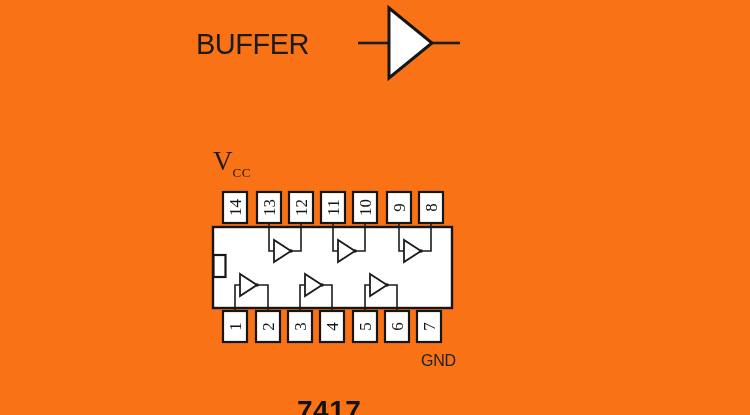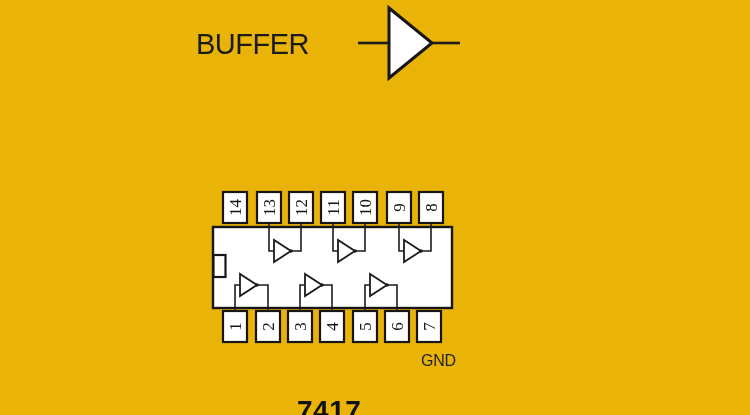--- a/index.html
+++ b/index.html
@@ -1,20 +1,20 @@
 <!DOCTYPE html>
 <html><head>
 <meta charset="utf-8">
 <style>
   html, body { margin: 0; padding: 0; }
   .page {
     position: relative;
     width: 750px;
     height: 415px;
-    background: #eab308;
+    background: #f97316;
     overflow: hidden;
     font-family: "Liberation Sans", sans-serif;
     color: #1c1c1c;
     text-align: center;
   }
   .buffer-title {
     position: absolute;
     left: 196px;
     top: 28px;
     font-size: 29px;
@@ -73,20 +73,23 @@
 <div class="page">
 
   <div class="buffer-title">BUFFER</div>
 
   <svg class="buffer-symbol" width="106" height="78" viewBox="0 0 106 78">
     <line x1="2" y1="39" x2="33" y2="39" stroke="#1c1c1c" stroke-width="2.6"></line>
     <polygon points="33,4 33,74 76,39" fill="#ffffff" stroke="#161616" stroke-width="3"></polygon>
     <line x1="76" y1="39" x2="104" y2="39" stroke="#1c1c1c" stroke-width="2.6"></line>
   </svg>
 
+  <div class="vcc-label">
+    <span>V</span><span class="subscript">CC</span>
+  </div>
 
   <svg class="ic-svg" width="260" height="170" viewBox="0 0 260 170">
 
     <rect x="8" y="42" width="239" height="81" fill="#ffffff" stroke="#161616" stroke-width="2.4"></rect>
 
     <rect x="8.5" y="70" width="12" height="22" fill="#ffffff" stroke="#161616" stroke-width="2.2"></rect>
 
     <g>
       <rect x="18" y="7" width="24" height="31" fill="#ffffff" stroke="#161616" stroke-width="2.2"></rect>
       <text class="pin-number" x="30" y="22.5" text-anchor="middle" dominant-baseline="central" transform="rotate(-90 30 22.5)">14</text>

